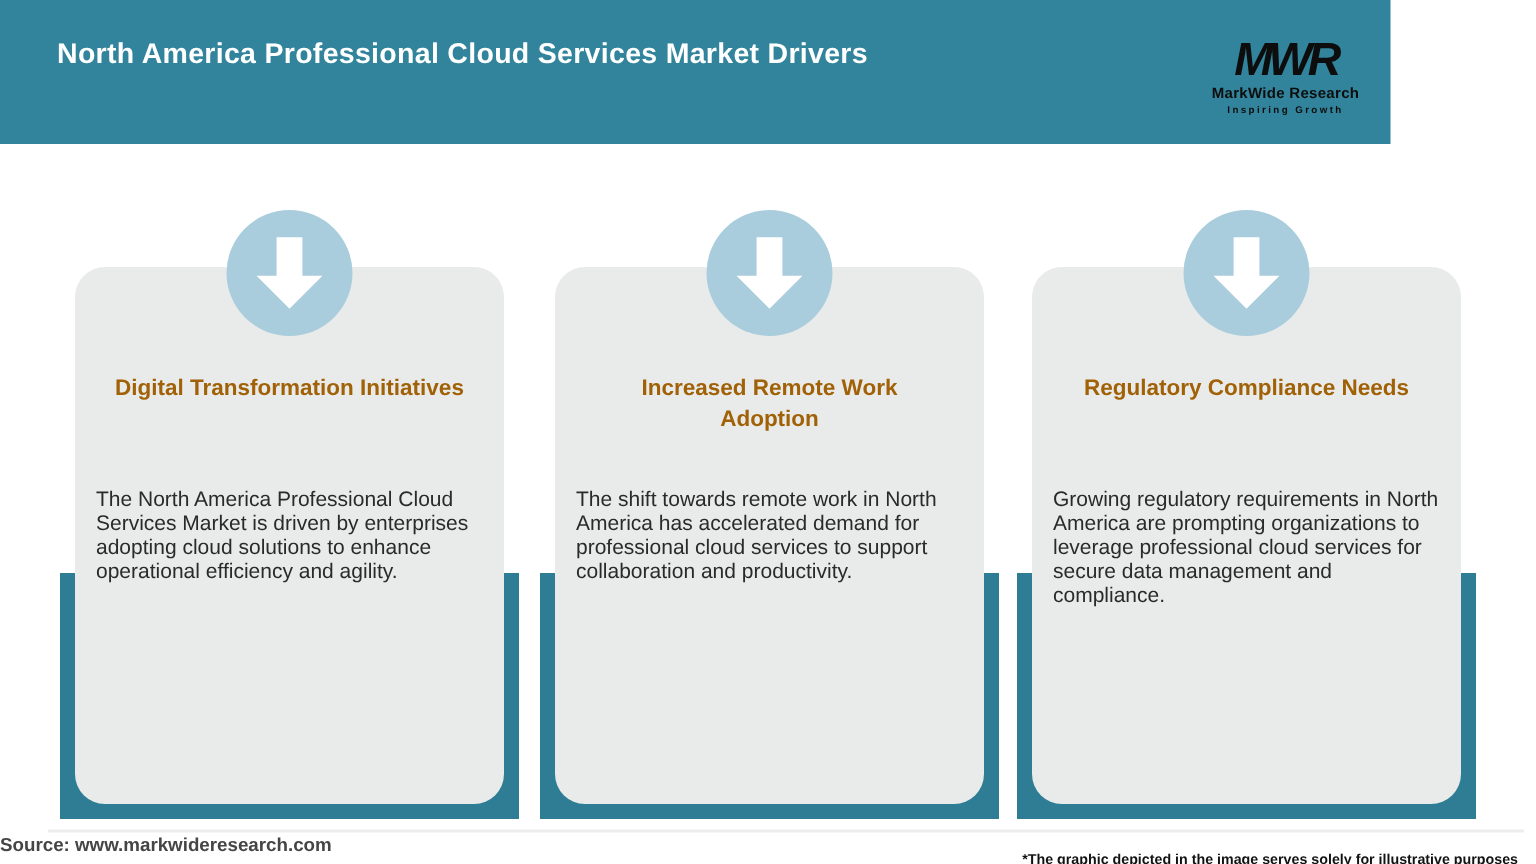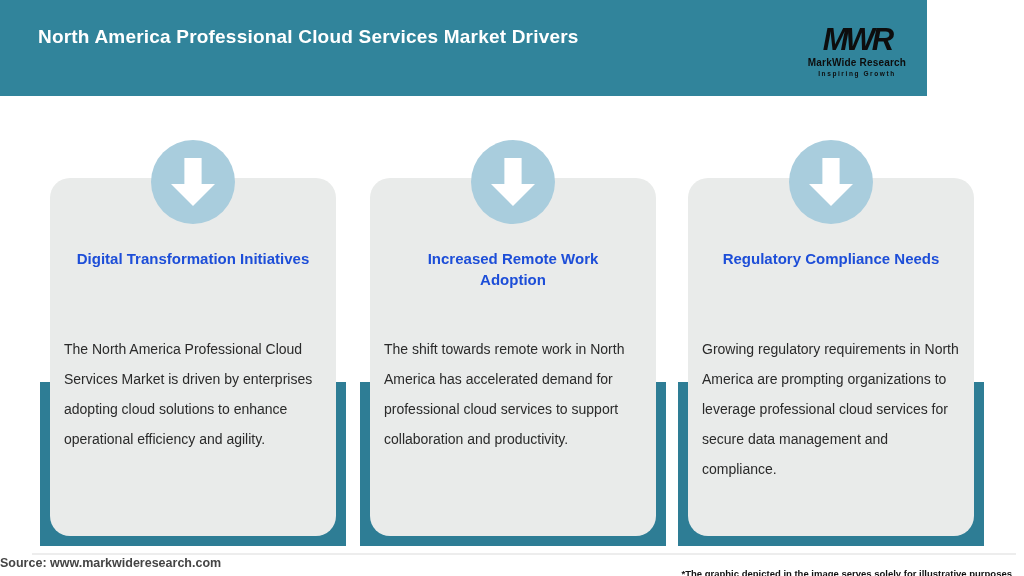--- a/index.html
+++ b/index.html
@@ -83,35 +83,34 @@
     border-radius: 20px;
   }
   .card-title {
     position: absolute;
     top: 70px;
     left: 0; right: 0;
     text-align: center;
     font-size: 15px;
     font-weight: 700;
     line-height: 21px;
-    color: #1d4ed8;
+    color: #a16207;
   }
   .card-title span {
     display: inline-block;
     max-width: 240px;
   }
   .card-body {
     position: absolute;
     top: 146px;
     left: 14px; right: 14px;
     font-size: 14px;
-    line-height: 30px;
+    line-height: 16px;
     color: #2a2a2a;
     text-align: left;
-    margin-top: 10px;
   }
   .icon-circle {
     position: absolute;
     top: 0;
     left: 50%;
     transform: translateX(-50%);
     width: 84px; height: 84px;
     border-radius: 50%;
     background: #a9cddd;
     display: flex;

